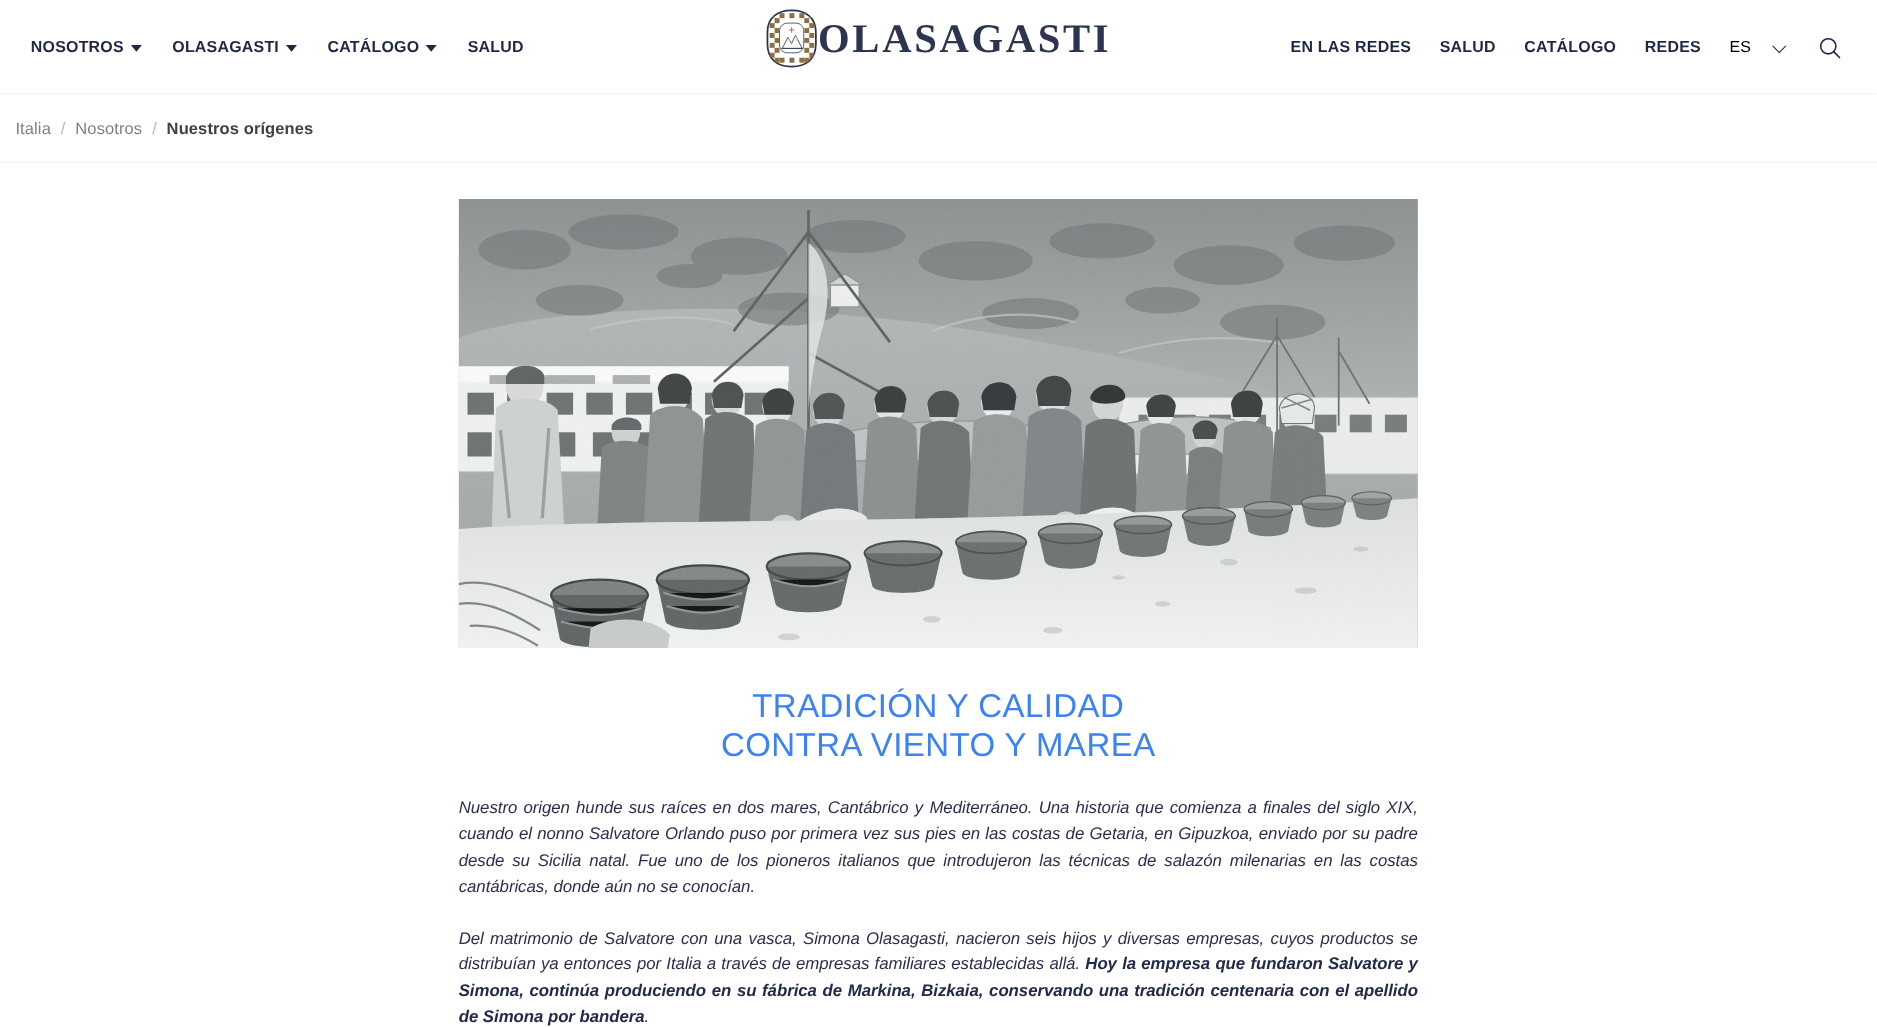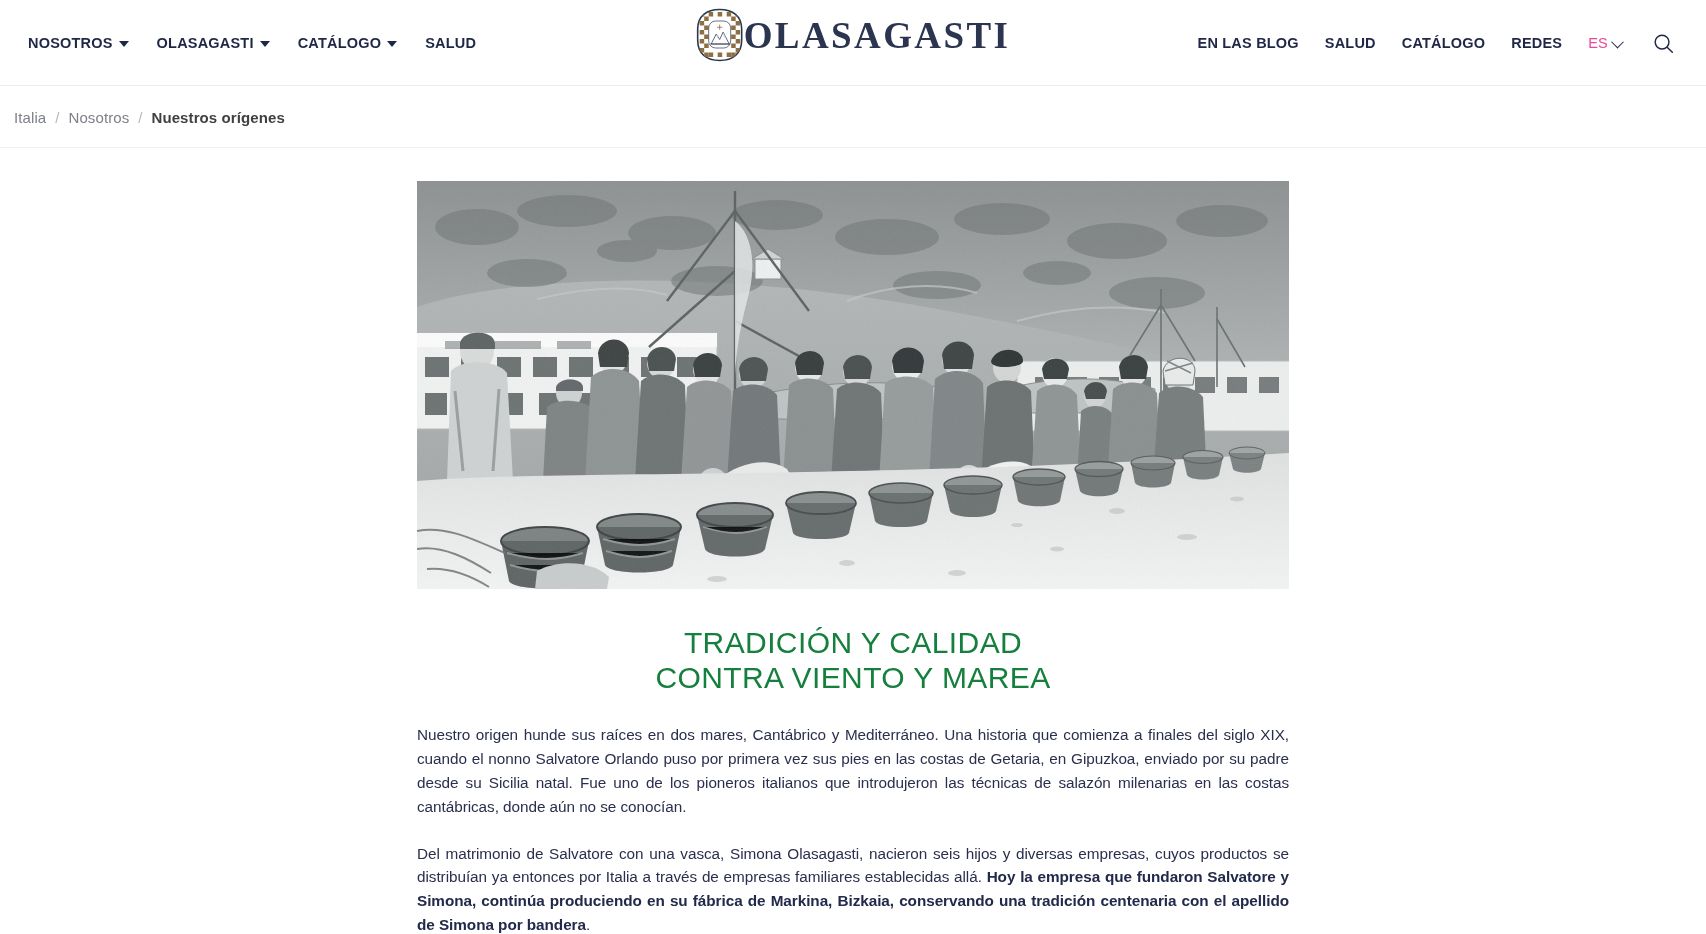--- a/index.html
+++ b/index.html
@@ -47,22 +47,22 @@
   }
   .caret {
     display: inline-block;
     width: 0; height: 0;
     border-left: 5px solid transparent;
     border-right: 5px solid transparent;
     border-top: 6px solid #1f2747;
     margin-top: 1px;
   }
   .lang {
-    display: inline-flex; align-items: center; gap: 5px;
-    font-size: 14.5px; color: #ec4899; cursor: pointer; line-height: 1;
+    display: inline-flex; align-items: center; gap: 21px;
+    font-size: 14.5px; color: #000000; cursor: pointer; line-height: 1;
     letter-spacing: .2px;
   }
   .chev-down {
     width: 9px; height: 9px;
     border-right: 1.6px solid #1f2747;
     border-bottom: 1.6px solid #1f2747;
     transform: rotate(45deg) translate(-1px,-1px);
   }
   .search-btn {
     display: inline-flex; align-items: center; justify-content: center;
@@ -131,32 +131,33 @@
   }
   .hero-figure svg { display: block; width: 100%; height: 100%; }
 
   .page-title {
     margin: 36px 0 0;
     text-align: center;
     font-size: 30px;
     font-weight: 300;
     line-height: 1.17;
     letter-spacing: .4px;
-    color: #15803d;
+    color: #3b82f6;
   }
   .page-title .t-line { display: block; }
 
   .body-copy { margin-top: 28px; }
   .body-copy p {
     margin: 0 0 23px;
     font-size: 15.3px;
     line-height: 1.56;
     color: #2a2f4d;
     text-align: justify;
     letter-spacing: -.05px;
+    font-style: italic;
   }
   .body-copy p:last-child { margin-bottom: 0; }
   .body-copy strong { font-weight: bold; color: #222a4b; }
 </style>
 </head>
 <body>
 
 <div class="page">
 
   <header class="header">
@@ -231,21 +232,21 @@
         <path d="M31 72 L41 52 L48 63 L55 48 L67 72 Z" fill="#ffffff" stroke="#2c3550" stroke-width="1.5" stroke-linejoin="round"></path>
         <path d="M41 52 L45 58 L43 60 Z" fill="#c9ccd6"></path>
         <path d="M55 48 L60 58 L56 58 Z" fill="#c9ccd6"></path>
         <line x1="29" y1="72" x2="69" y2="72" stroke="#2c3550" stroke-width="1.4"></line>
       </svg>
       <span class="logo-word">OLASAGASTI</span>
     </a>
 
     <nav class="nav-right">
       <a class="nav-item">
-        <span>EN LAS BLOG</span>
+        <span>EN LAS REDES</span>
       </a>
       <a class="nav-item">
         <span>SALUD</span>
       </a>
       <a class="nav-item">
         <span>CATÁLOGO</span>
       </a>
       <a class="nav-item">
         <span>REDES</span>
       </a>

